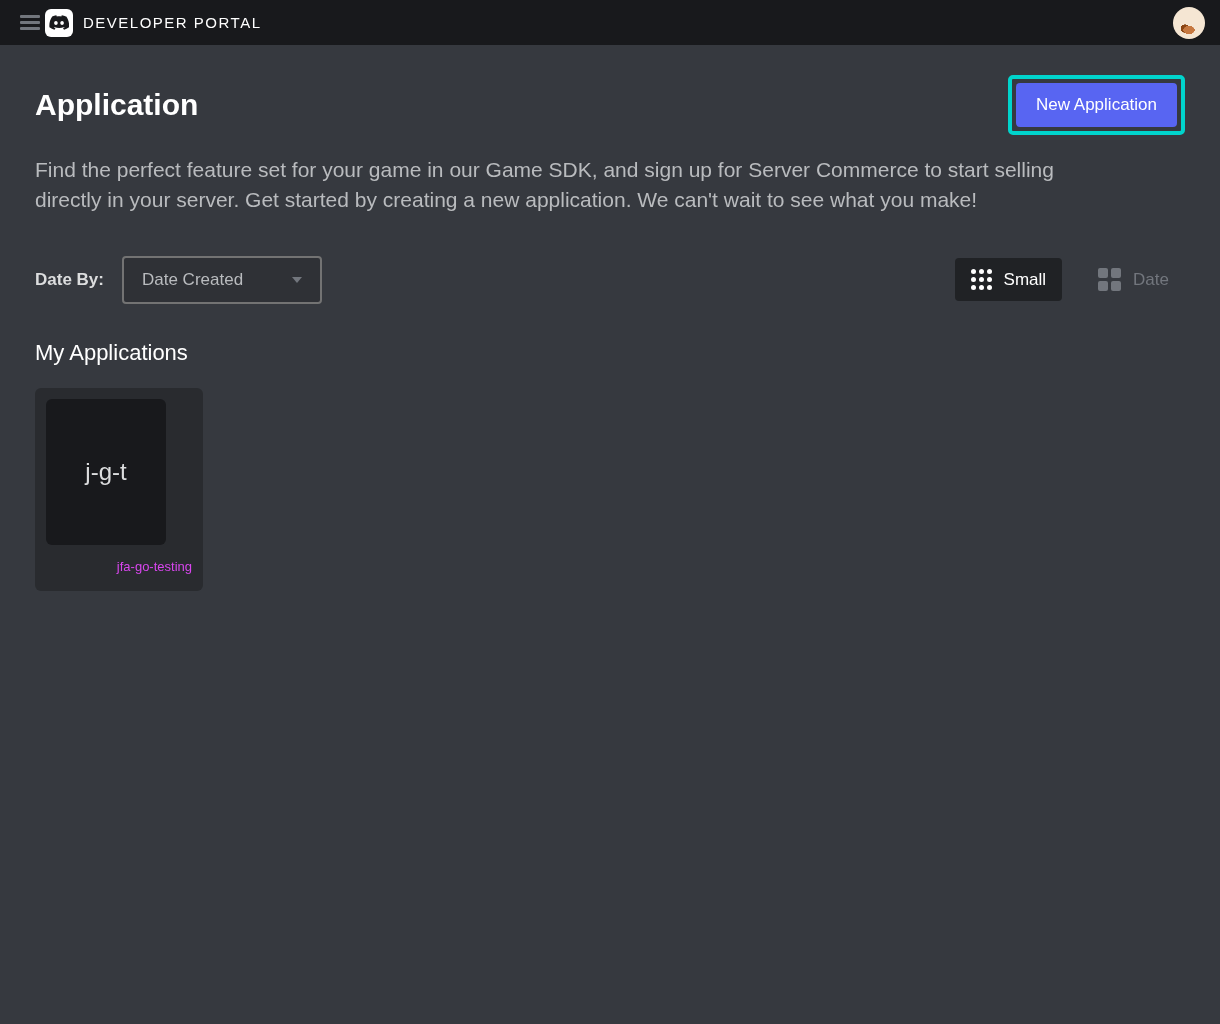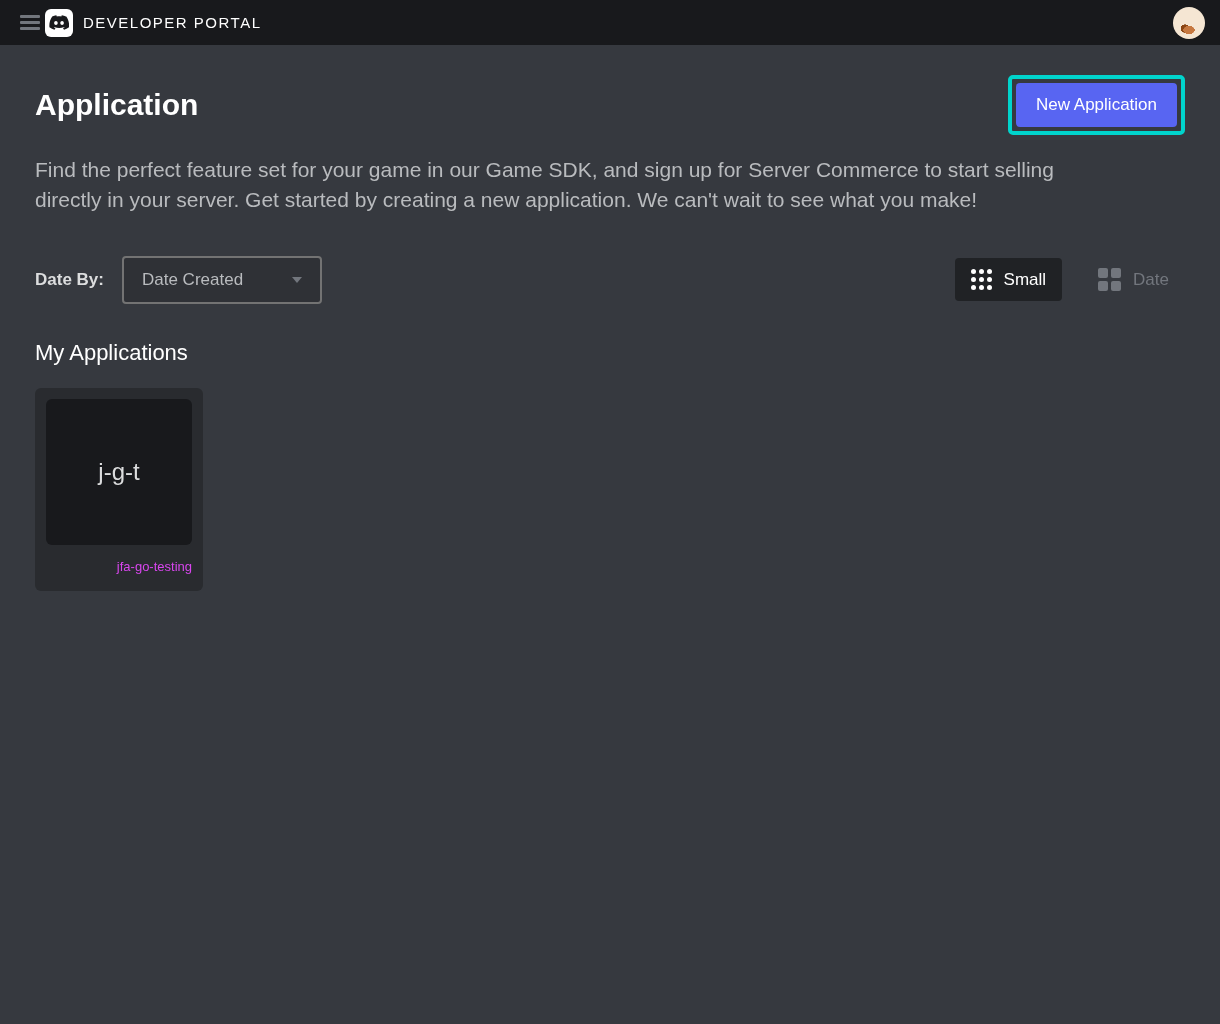--- a/index.html
+++ b/index.html
@@ -215,21 +215,21 @@
     .app-card {
       background: #292b2f;
       border-radius: 6px;
       padding: 11px;
       width: 168px;
       cursor: pointer;
     }
     .app-thumb {
       background: #18191c;
       border-radius: 6px;
-      width: 146px;
+      width: 120px;
       height: 146px;
       display: flex;
       align-items: center;
       justify-content: center;
       color: #dcddde;
       font-size: 24px;
       margin-bottom: 14px;
     }
     .app-name {
       color: #d946ef;

